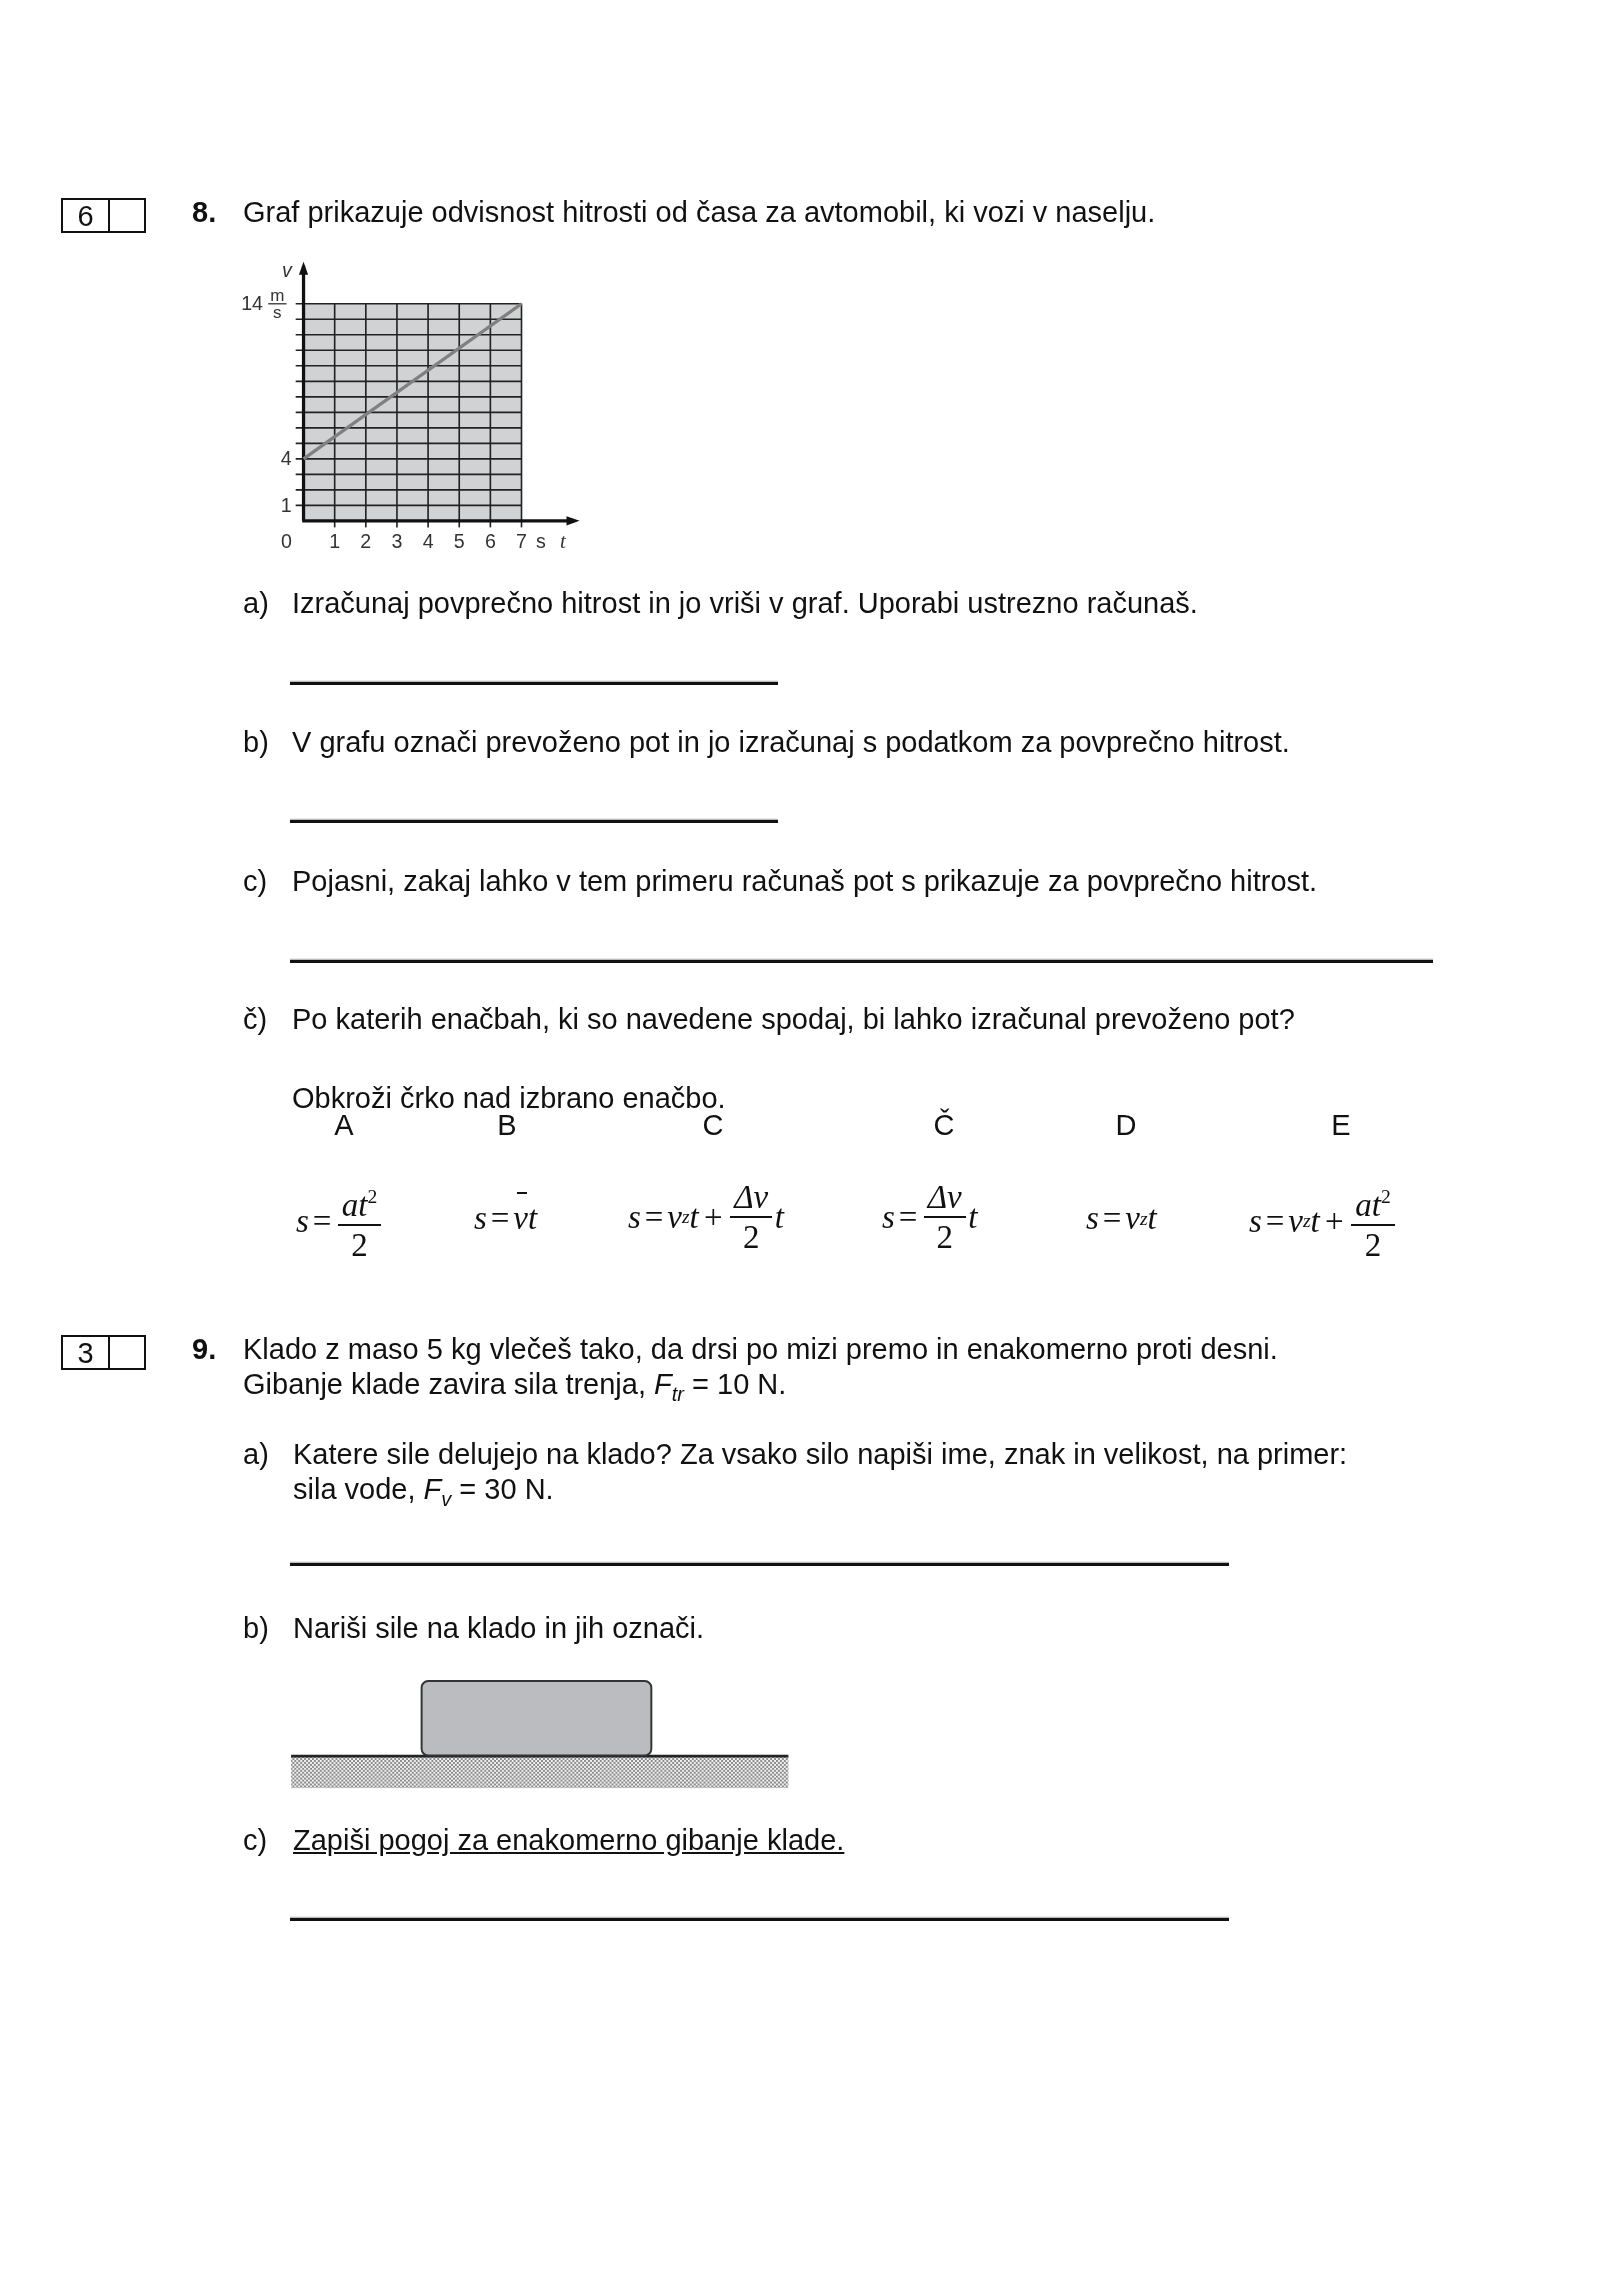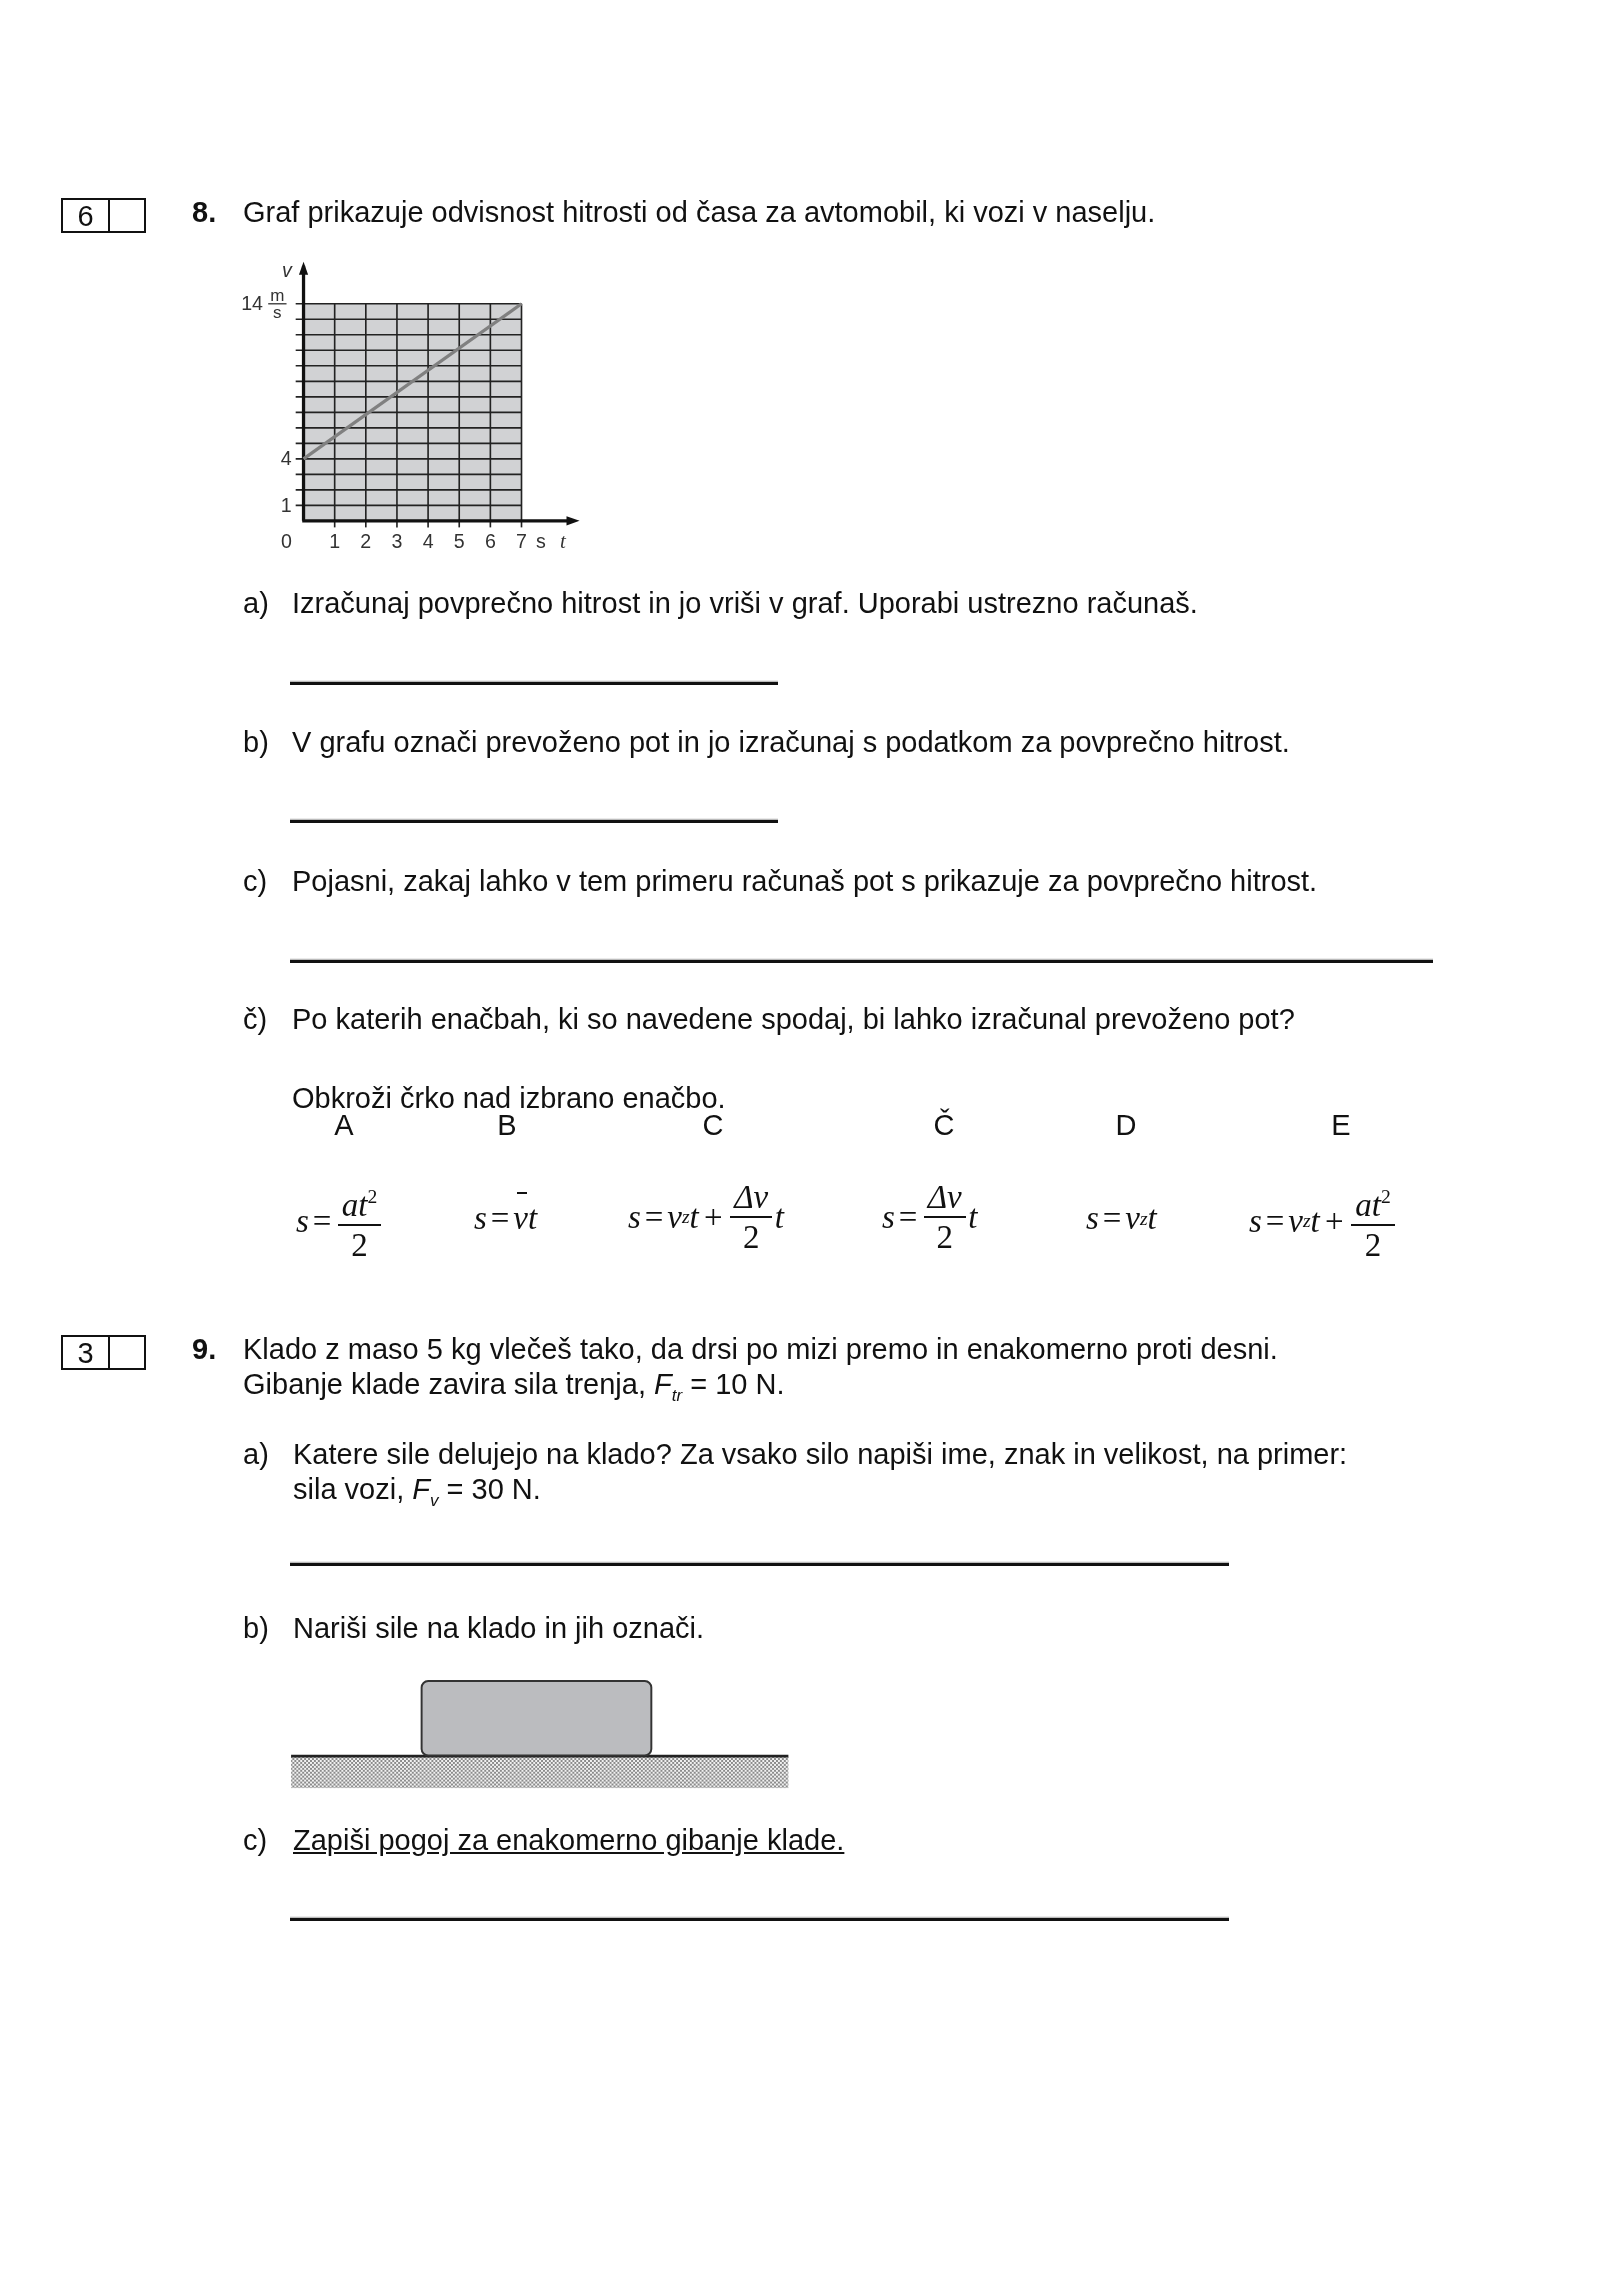--- a/index.html
+++ b/index.html
@@ -16,21 +16,21 @@
   .letter { position: absolute; font-size: 29px; line-height: 34px; text-align: center; width: 52px; }
   .formula { position: absolute; font-family: "Liberation Serif", serif; font-style: italic; font-size: 33px; display: flex; align-items: center; white-space: nowrap; }
   .formula .up { font-style: normal; }
   .frac { display: inline-flex; flex-direction: column; align-items: center; margin: 0 2.6px; vertical-align: middle; }
   .frac .num { border-bottom: 2px solid #111; padding: 0 3.9px; line-height: 38px; }
   .frac .den { line-height: 38px; font-style: normal; }
   sub.z { font-size: 19.6px; vertical-align: -9.2px; }
   sup.two { font-size: 19.6px; font-style: normal; vertical-align: 13px; }
   .vbar { position: relative; display: inline-block; }
   .vbar::before { content: ""; position: absolute; left: 3.9px; right: 1.3px; top: -7.9px; border-top: 2px solid #111; }
-  .sub-it { font-style: italic; font-size: 17px; vertical-align: -6.5px; }
+  .sub-it { font-style: italic; font-size: 20px; vertical-align: -6.5px; }
   .it { font-style: italic; }
 </style>
 </head>
 <body>
 
 <div class="score-box" style="left:61px; top:198px;">
   <div class="cell left">6</div>
   <div class="cell right"></div>
 </div>
 <div class="abs qnum" style="left:192px; top:195px;">8.</div>
@@ -175,21 +175,21 @@
 </div>
 <div class="abs qnum" style="left:192px; top:1332px;">9.</div>
 <div class="abs txt" style="left:243px; top:1332px;">Klado z maso 5 kg vlečeš tako, da drsi po mizi premo in enakomerno proti desni.</div>
 <div class="abs txt" style="left:243px; top:1367px;">
   <span>Gibanje klade zavira sila trenja, </span><span class="it">F</span><span class="sub-it">tr</span><span> = 10 N.</span>
 </div>
 
 <div class="abs txt" style="left:243px; top:1437px;">a)</div>
 <div class="abs txt" style="left:293px; top:1437px;text-align:right;">Katere sile delujejo na klado? Za vsako silo napiši ime, znak in velikost, na primer:</div>
 <div class="abs txt" style="left:293px; top:1472px;">
-  <span>sila vozi, </span><span class="it">F</span><span class="sub-it">v</span><span> = 30 N.</span>
+  <span>sila vode, </span><span class="it">F</span><span class="sub-it">v</span><span> = 30 N.</span>
 </div>
 <div class="answer-line" style="left:290px; top:1563px; width:939px;"></div>
 
 <div class="abs txt" style="left:243px; top:1611px;">b)</div>
 <div class="abs txt" style="left:293px; top:1611px;">Nariši sile na klado in jih označi.</div>
 
 <svg class="abs" style="left:288px; top:1668px;" width="510" height="124" viewBox="0 0 780 190">
   <defs>
     <pattern id="surfacePattern" width="6" height="6" patternUnits="userSpaceOnUse">
       <rect width="6" height="6" fill="#f2f2f2"></rect>

